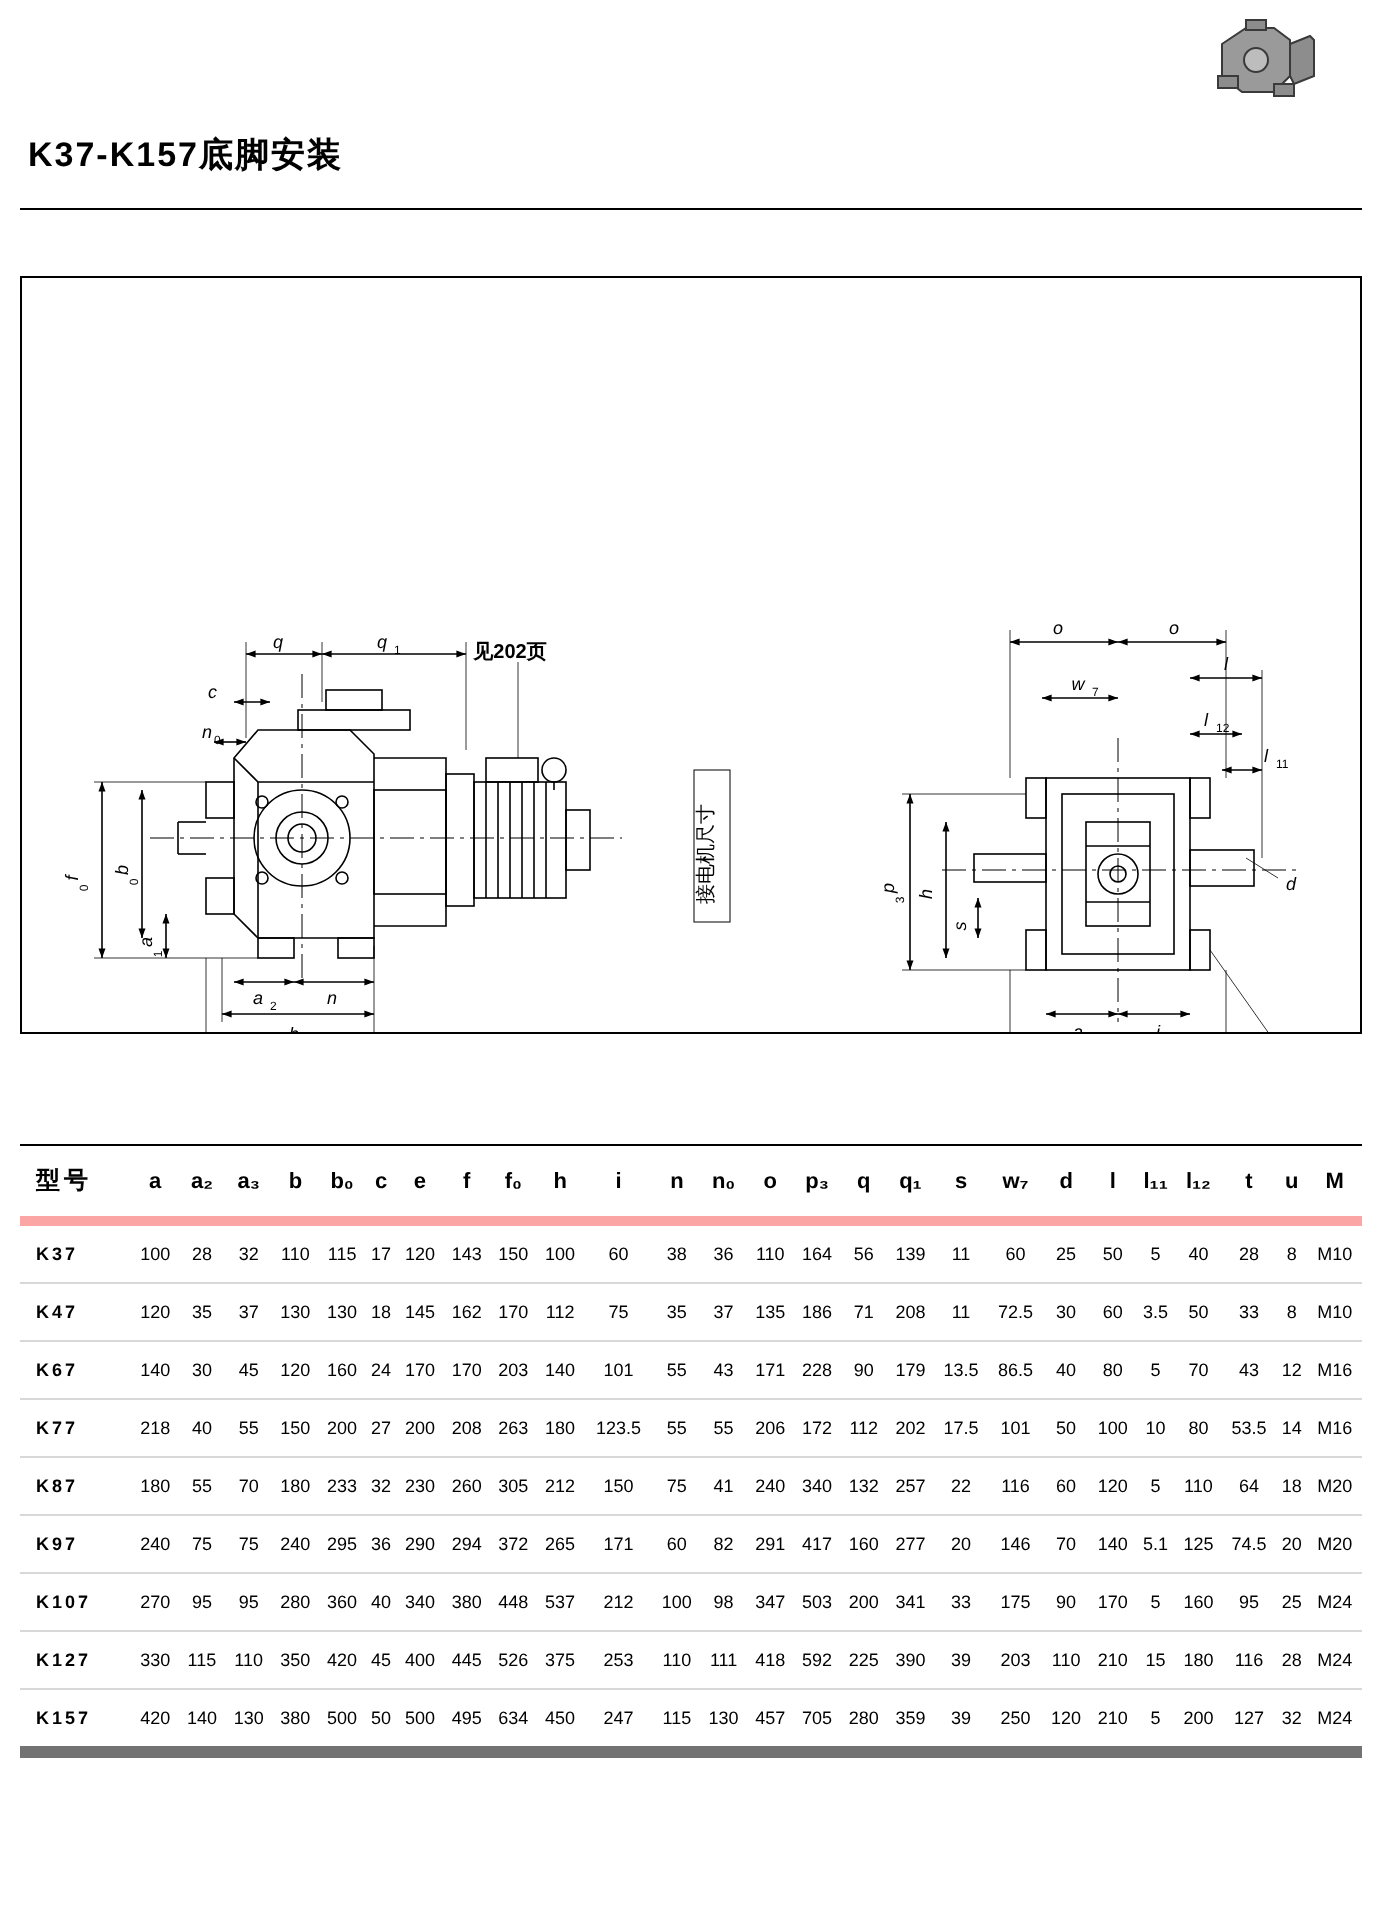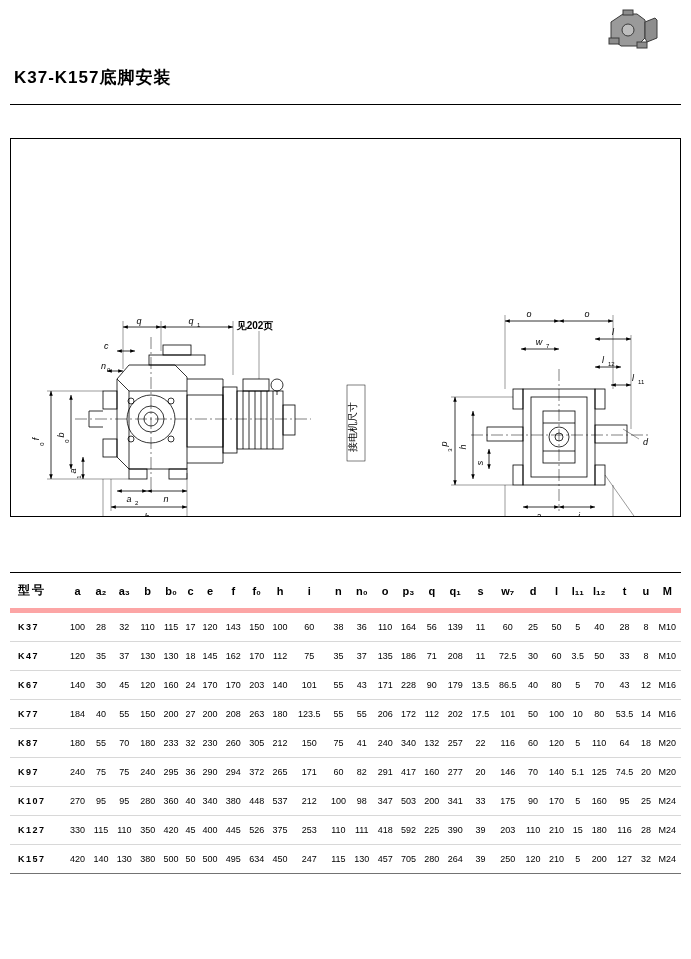--- a/index.html
+++ b/index.html
@@ -82,21 +82,21 @@
     text-align: left;
     padding-left: 8px;
   }
   table.spec tbody td {
     padding: 9px 0;
     text-align: center;
     border-bottom: 1px solid #d8d8d8;
     white-space: nowrap;
   }
   table.spec tbody tr:last-child td {
-    border-bottom: 1px solid #737373;
+    border-bottom: 6px solid #737373;
   }
   table.spec tbody td.model-col {
     text-align: left;
     padding-left: 8px;
     letter-spacing: 1.5px;
     font-weight: bold;
   }
 </style>
 </head>
 <body>
@@ -446,21 +446,21 @@
             <td>40</td>
             <td>80</td>
             <td>5</td>
             <td>70</td>
             <td>43</td>
             <td>12</td>
             <td>M16</td>
           </tr>
           <tr>
             <td class="model-col">K77</td>
-            <td>184</td>
+            <td>218</td>
             <td>40</td>
             <td>55</td>
             <td>150</td>
             <td>200</td>
             <td>27</td>
             <td>200</td>
             <td>208</td>
             <td>263</td>
             <td>180</td>
             <td>123.5</td>
@@ -607,21 +607,21 @@
             <td>500</td>
             <td>495</td>
             <td>634</td>
             <td>450</td>
             <td>247</td>
             <td>115</td>
             <td>130</td>
             <td>457</td>
             <td>705</td>
             <td>280</td>
-            <td>264</td>
+            <td>359</td>
             <td>39</td>
             <td>250</td>
             <td>120</td>
             <td>210</td>
             <td>5</td>
             <td>200</td>
             <td>127</td>
             <td>32</td>
             <td>M24</td>
           </tr>

